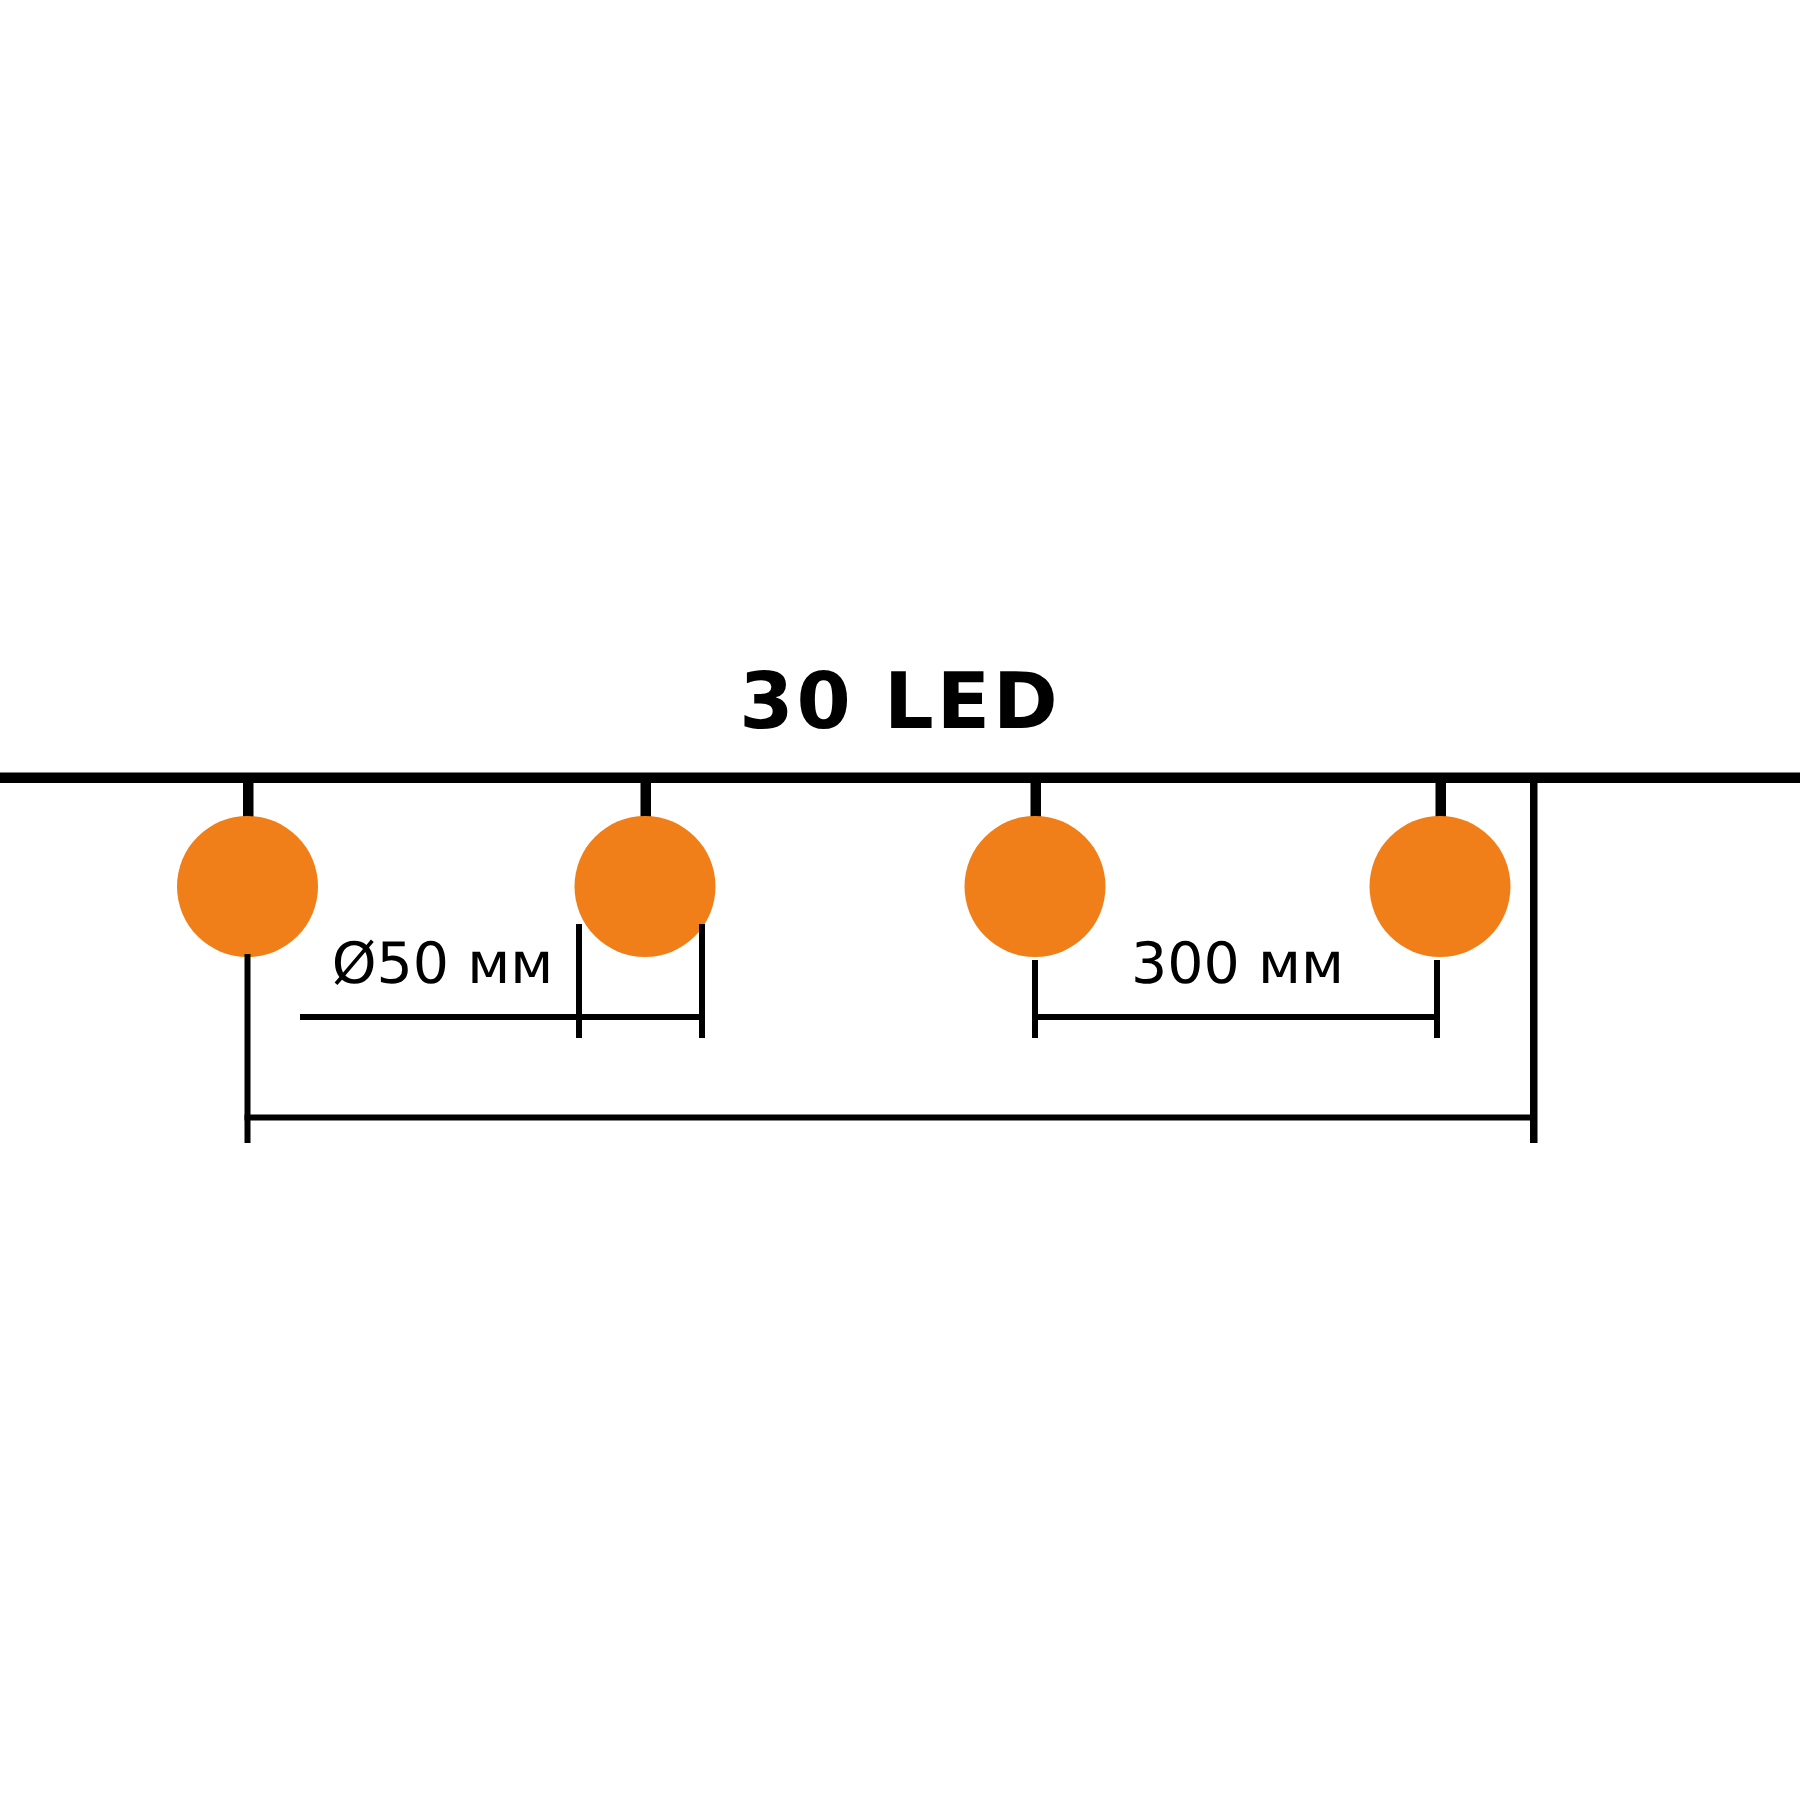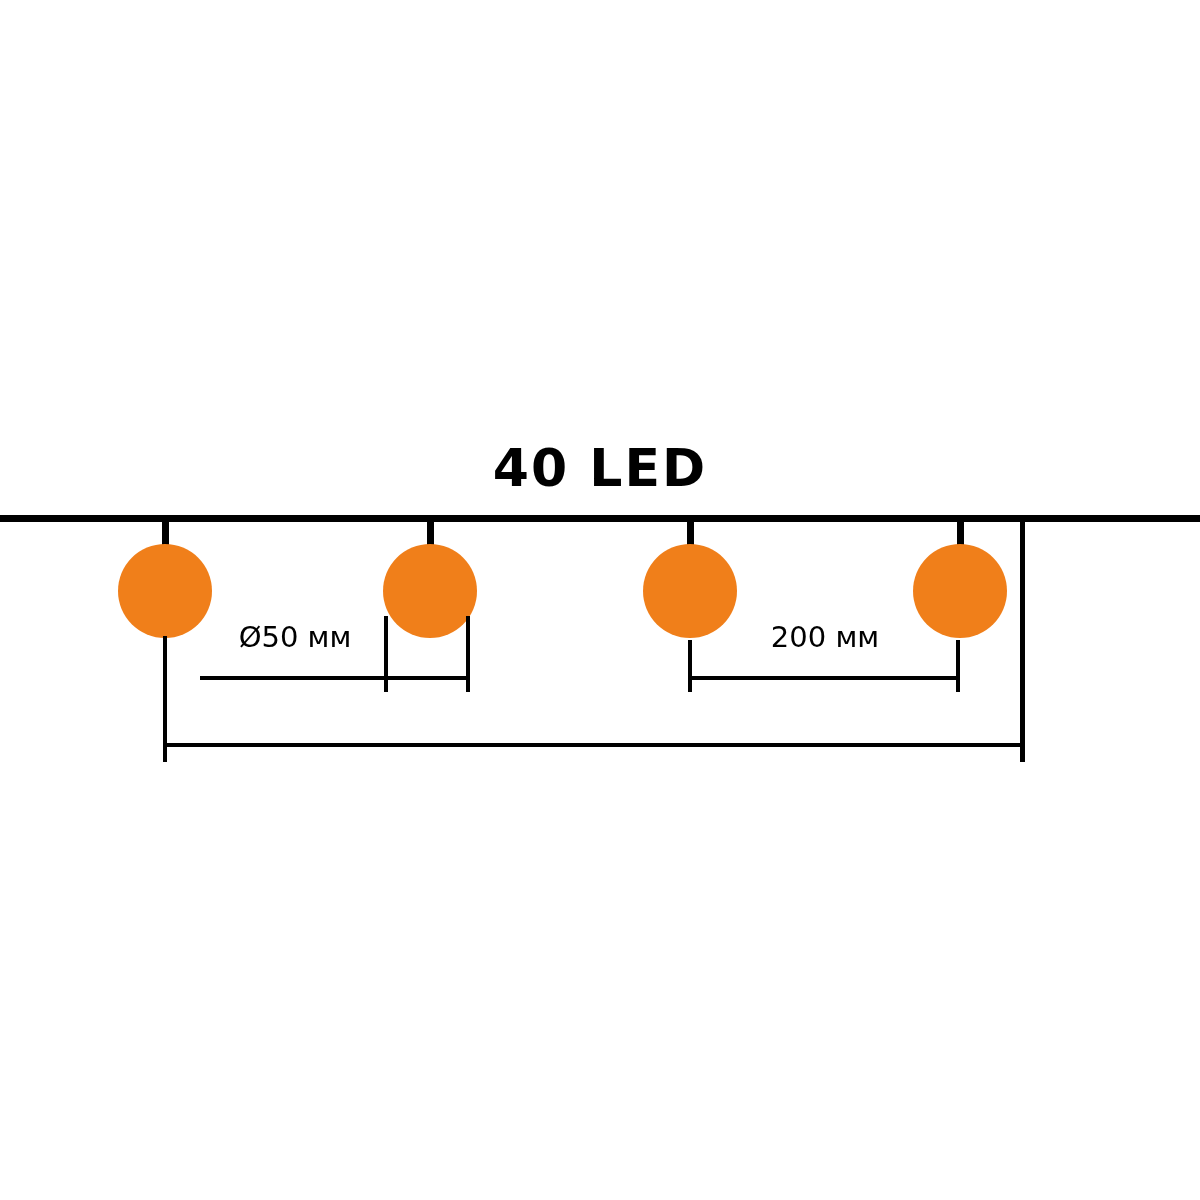--- a/index.html
+++ b/index.html
@@ -58,21 +58,21 @@
     background: var(--color-bulb, #F07F1A);
     top: 544px;
   }
   .bulb.b1 { left: 118px; }
   .bulb.b2 { left: 383px; }
   .bulb.b3 { left: 643px; }
   .bulb.b4 { left: 913px; }
   
   .dim-label {
     position: absolute;
-    font-size: 29px;
+    font-size: 38px;
     color: var(--color-text, #000000);
     white-space: nowrap;
     text-align: center;
   }
   .dim-label.diameter {
     left: 200px;
     width: 190px;
     top: 620px;
   }
   .dim-label.spacing {
@@ -109,40 +109,40 @@
   .ext-line.sp-left  { left: 688px; top: 640px; height: 52px; }
   .ext-line.sp-right { left: 956px; top: 640px; height: 52px; }
   .ext-line.t-left   { left: 163px; top: 636px; height: 126px; }
   .ext-line.t-right  { left: 1020px; top: 520px; height: 242px; width: 5px; }
 </style>
 </head>
 <body>
 
 <div class="canvas">
 
-  <div class="title">40 LED</div>
+  <div class="title">30 LED</div>
 
   <div class="line wire"></div>
 
   <div class="line stem s1"></div>
   <div class="line stem s2"></div>
   <div class="line stem s3"></div>
   <div class="line stem s4"></div>
 
   <div class="bulb b1"></div>
   <div class="bulb b2"></div>
   <div class="bulb b3"></div>
   <div class="bulb b4"></div>
 
   <div class="dim-label diameter">Ø50 мм</div>
   <div class="line dim-line diameter"></div>
   <div class="line ext-line d-left"></div>
   <div class="line ext-line d-right"></div>
 
-  <div class="dim-label spacing">200 мм</div>
+  <div class="dim-label spacing">300 мм</div>
   <div class="line dim-line spacing"></div>
   <div class="line ext-line sp-left"></div>
   <div class="line ext-line sp-right"></div>
 
   <div class="line dim-line total"></div>
   <div class="line ext-line t-left"></div>
   <div class="line ext-line t-right"></div>
 
 </div>
 

